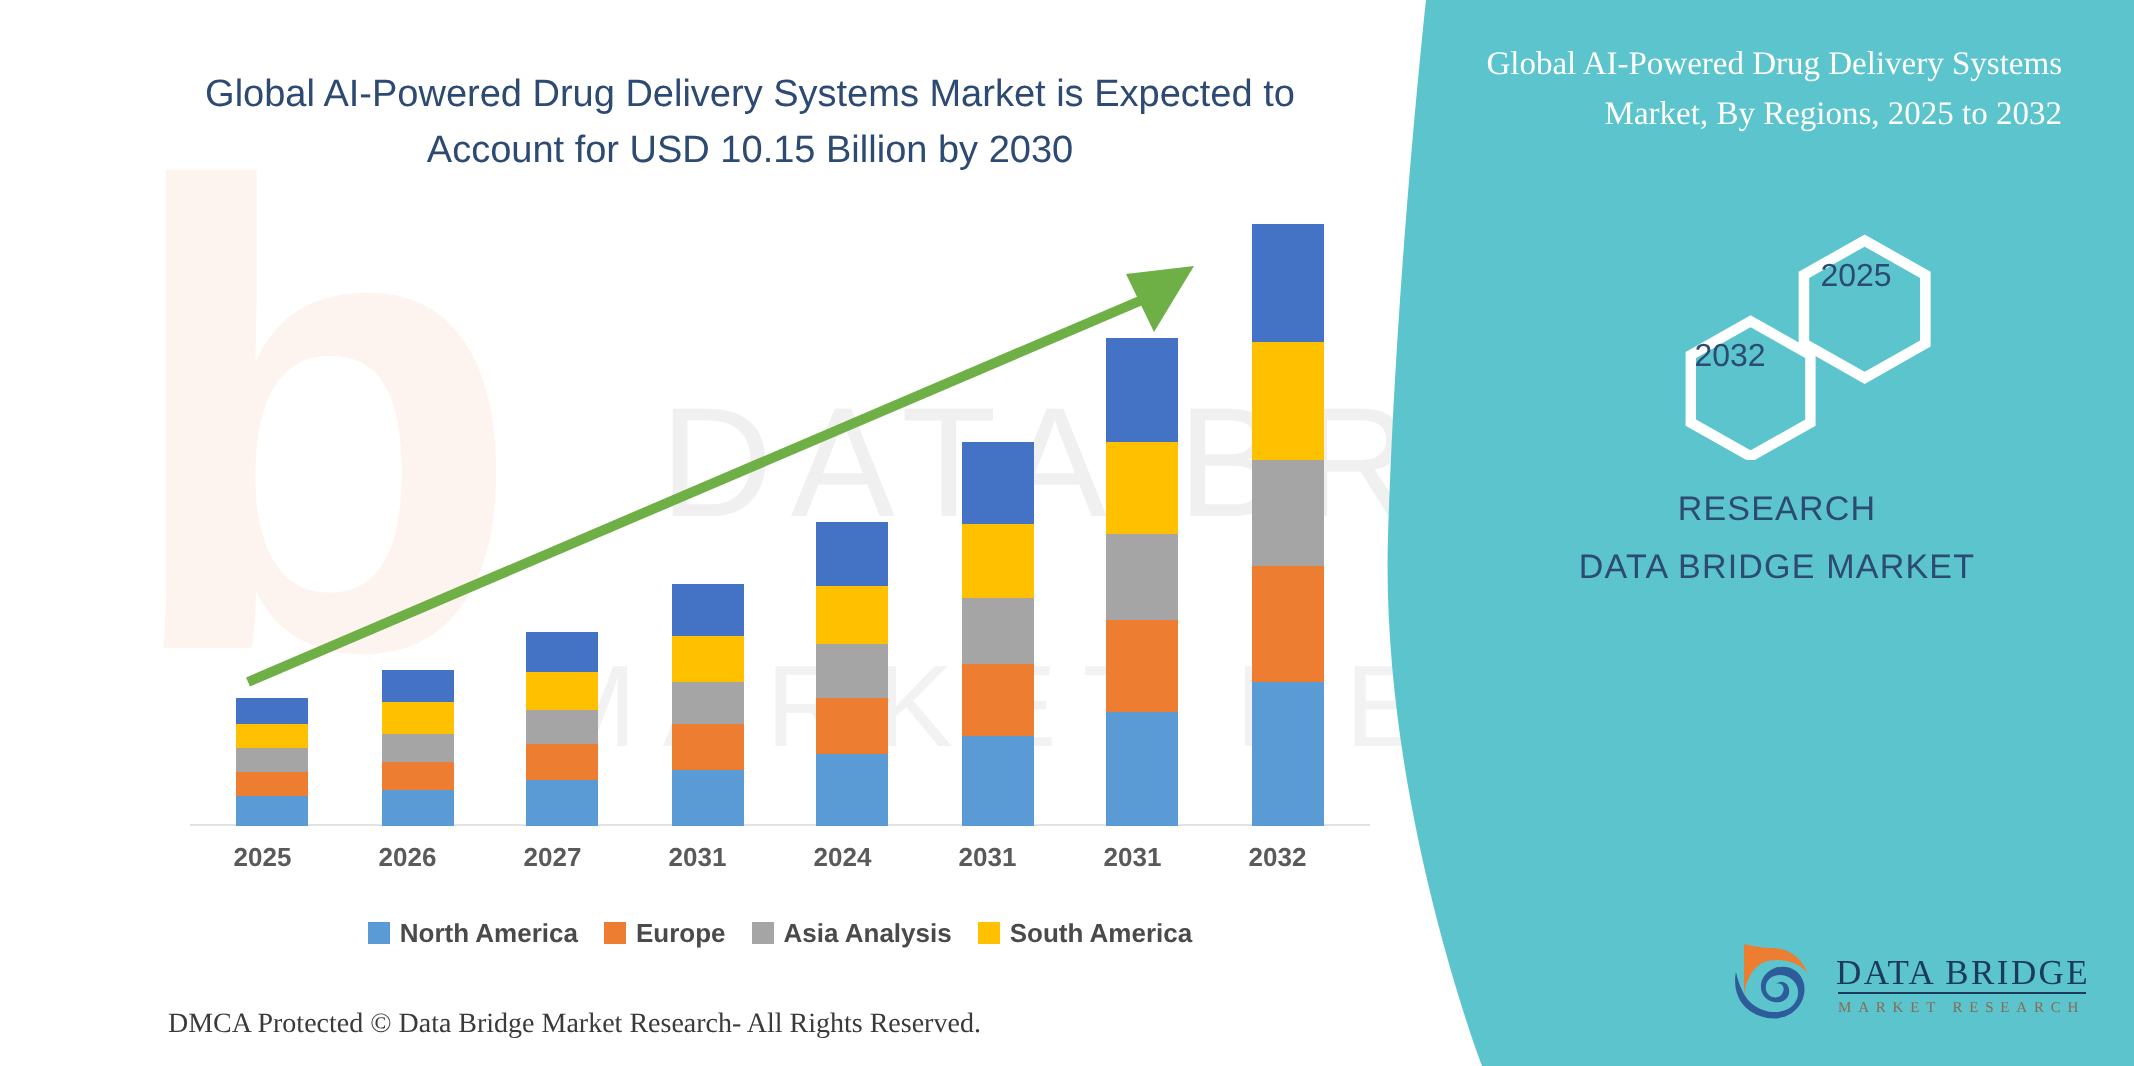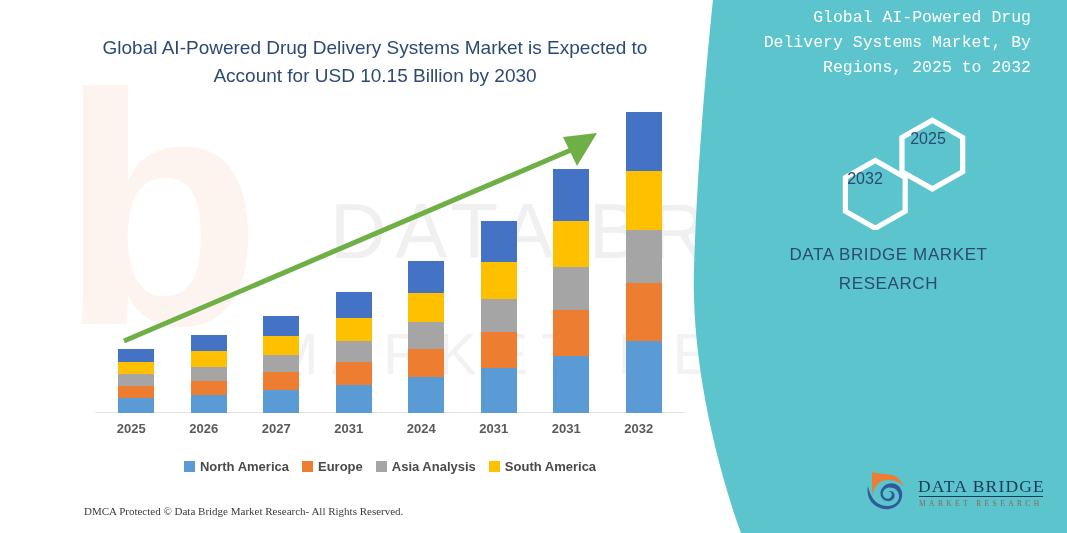--- a/index.html
+++ b/index.html
@@ -56,31 +56,31 @@
   .legend{
     position:absolute;left:95px;top:455px;width:590px;height:22px;
     display:flex;align-items:center;justify-content:center;gap:13px;
   }
   .lg{display:flex;align-items:center;gap:5px;}
   .lg-sw{width:11px;height:11px;display:block;}
   .lg-tx{font-size:13px;font-weight:bold;color:#4a4a4a;font-family:"Liberation Sans", sans-serif;white-space:nowrap;}
 
   
   .footer{position:absolute;left:0;top:505px;width:710px;height:24px;}
-  .ft{position:absolute;top:0;font-size:11px;color:#3a3a3a;font-family:"Liberation Serif", serif;white-space:nowrap;}
+  .ft{position:absolute;top:0;font-size:14px;color:#3a3a3a;font-family:"Liberation Serif", serif;white-space:nowrap;}
   .ft-left{left:84px;}
   .ft-right{left:400px;}
 
   
   .panel{position:absolute;left:0;top:0;width:1067px;height:533px;pointer-events:none;}
   .panel-content{position:absolute;left:710px;top:0;width:357px;height:533px;}
   .panel-title{
-    position:absolute;right:36px;top:5px;width:290px;
+    position:absolute;right:36px;top:19px;width:290px;
     text-align:right;color:#ffffff;font-size:16.5px;line-height:25px;
-    font-family:Liberation Mono, monospace;
+    font-family:Liberation Serif, serif;
   }
   .hexwrap{position:absolute;left:0;top:90px;width:357px;height:140px;}
   .hex-lab{
     position:absolute;color:#2d4a72;font-size:16px;
     font-family:"Liberation Sans", sans-serif;text-align:center;
   }
   .brand{
     position:absolute;left:0;top:240px;width:357px;
     text-align:center;color:#2d4a72;font-size:17px;line-height:29px;
     letter-spacing:.6px;font-family:"Liberation Sans", sans-serif;
@@ -218,22 +218,22 @@
     <div class="hexwrap">
       <svg width="357" height="140" viewBox="0 0 357 140">
         <polygon points="193,47 216,34 239,47 239,73 216,86 193,73" fill="none" stroke="#ffffff" stroke-width="4" transform="translate(-10,-8) scale(1.32) translate(-40,-5)"></polygon>
         <polygon points="128,80 151,67 174,80 174,106 151,119 128,106" fill="none" stroke="#ffffff" stroke-width="4" transform="translate(-5,-10) scale(1.3) translate(-20,-5)"></polygon>
       </svg>
       <div class="hex-lab" style="left:130px;top:80px;width:50px;">2032</div>
       <div class="hex-lab" style="left:193px;top:40px;width:50px;">2025</div>
     </div>
 
     <div class="brand">
+      <div>RESEARCH</div>
       <div>DATA BRIDGE MARKET</div>
-      <div>RESEARCH</div>
     </div>
 
     <div class="logo">
       <svg width="56" height="46" viewBox="0 0 56 46">
         <path d="M12,4 L12,30 C12,30 13,12 28,12 C40,12 44,19 44,19 C44,19 40,6 26,6 C20,6 12,4 12,4 Z" fill="#ED7D31"></path>
         <path d="M8,18 C8,18 4,34 20,40 C34,45 44,34 42,24 C40,15 30,13 24,18 C18,23 20,32 27,33 C33,34 36,29 34,25 C33,23 30,22 28,24 C31,23 33,26 31,29 C29,32 24,31 23,27 C22,22 27,18 33,20 C39,22 41,29 37,34 C32,40 21,39 15,33 C10,28 8,18 8,18 Z" fill="#2E5C9A"></path>
       </svg>
       <div class="logo-t1">DATA BRIDGE</div>
       <div class="logo-t2">MARKET RESEARCH</div>
       <div style="position:absolute;left:59px;top:28px;width:124px;height:1px;background:#1b3a5c;"></div>

